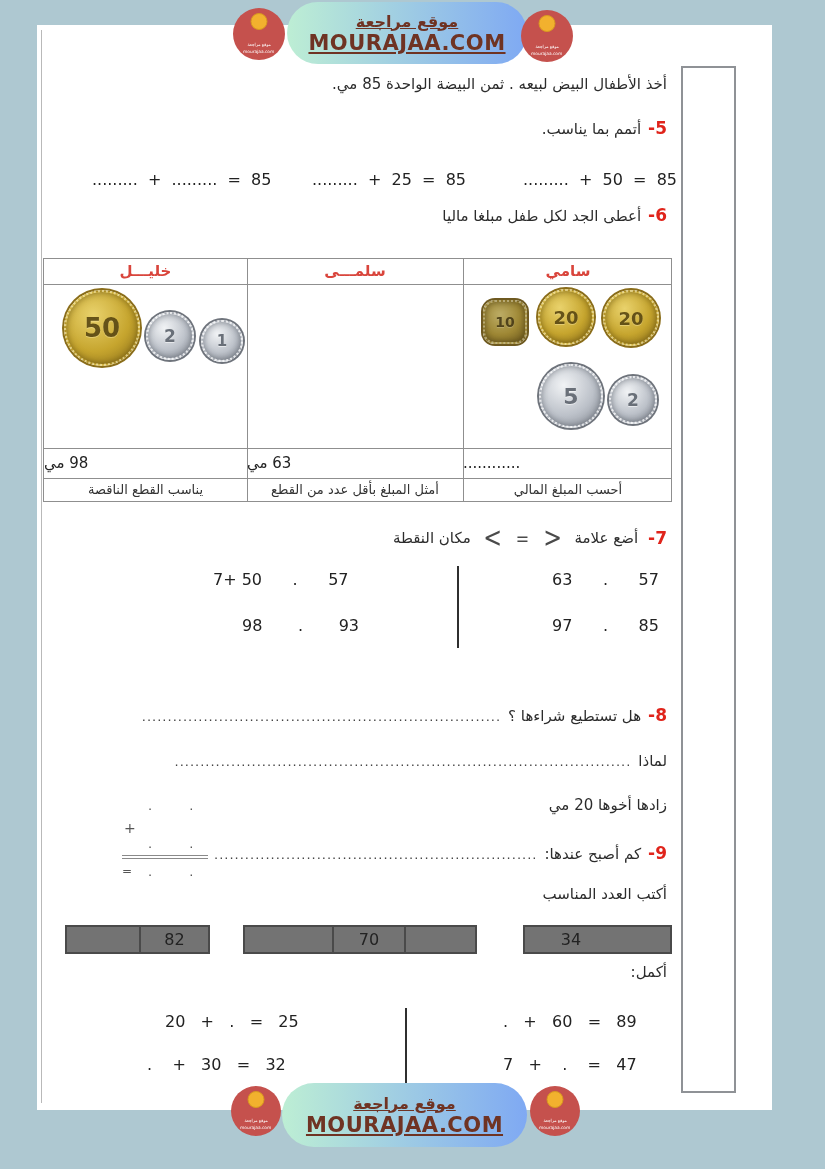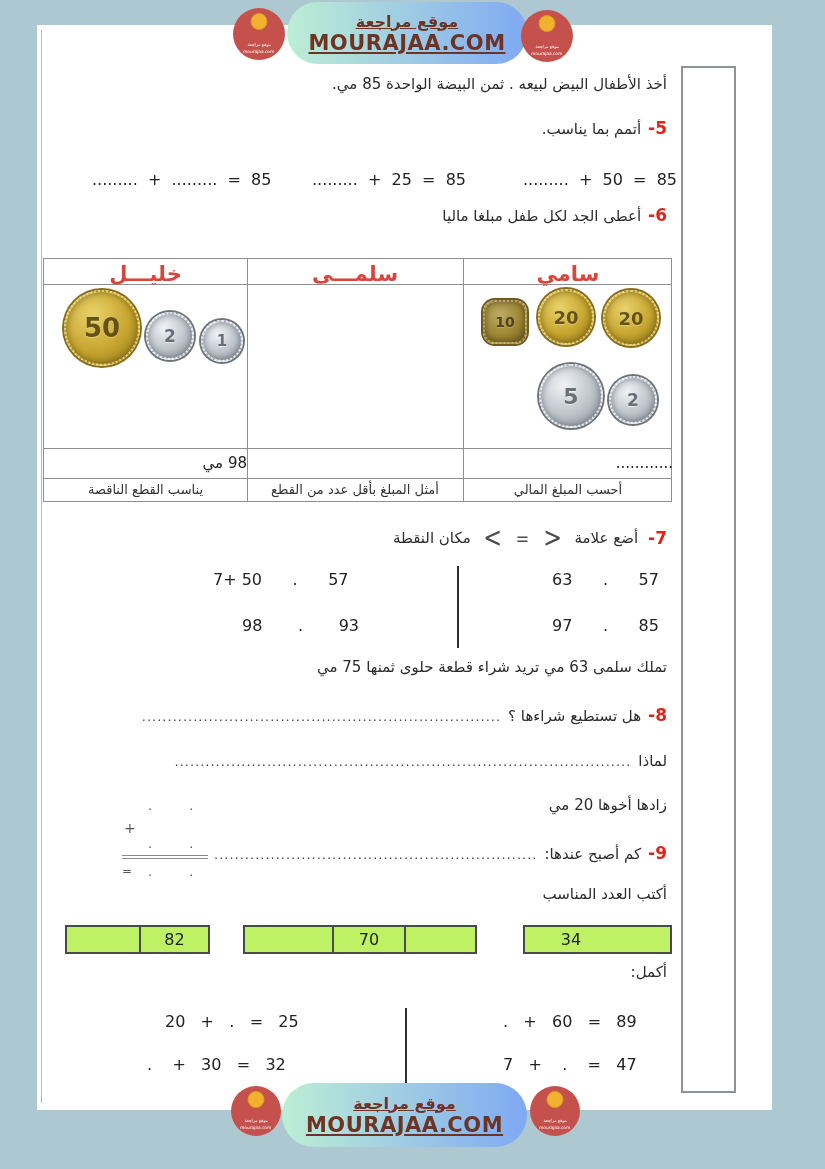--- a/index.html
+++ b/index.html
@@ -35,22 +35,22 @@
   .sym{ direction:ltr; unicode-bidi:isolate; font-size:28px; color:#4a4a4a; line-height:1; transform:scaleX(.8); }
 
   
   .eq{ position:absolute; top:170px; font-size:16px; white-space:pre; direction:ltr; z-index:2;margin-left:17px; }
 
   
   .wtable{ position:absolute; left:43px; top:258px; width:629px; height:244px;
            border:1px solid #8f8f8f; z-index:2; background:#fff; }
   .wtable .vline{ position:absolute; top:0; width:1px; height:100%; background:#8f8f8f; }
   .wtable .hline{ position:absolute; left:0; width:100%; height:1px; background:#8f8f8f; }
-  .th{ position:absolute; top:3px; font-size:21px; font-weight:bold; color:#d9453c; text-align:center; direction:rtl; }
-  .amount{ position:absolute; top:195px; font-size:15px; text-align:right; direction:rtl; }
+  .th{ position:absolute; top:3px; font-size:15px; font-weight:bold; color:#d9453c; text-align:center; direction:rtl; }
+  .amount{ position:absolute; top:195px; font-size:15px; text-align:left; direction:rtl; }
   .task{ position:absolute; top:223px; font-size:13px; text-align:center; direction:rtl; color:#333; }
   .colA{ left:419px; width:210px; } .colB{ left:203px; width:216px; } .colC{ left:0; width:203px; }
 
   
   .coin{ position:absolute; border-radius:50%; display:flex; align-items:center; justify-content:center;
          font-weight:bold; z-index:3; }
   .gold{ background:radial-gradient(circle at 38% 32%,#e9d26c,#c6a52e 55%,#93761c 94%);
          border:2px dotted rgba(250,238,180,.65); box-shadow:0 0 0 2px #8a6d1a, inset 0 0 7px rgba(70,52,6,.55);
          color:rgba(78,60,8,.85); text-shadow:0 1px 0 rgba(255,240,180,.4); }
   .gold.dark{ filter:brightness(.82) saturate(.85); }
@@ -76,21 +76,21 @@
   .addskel .r1{ left:26px; top:0; }
   .addskel .op-plus{ left:2px; top:22px; font-size:14px; }
   .addskel .r2{ left:26px; top:38px; }
   .addskel .rule{ position:absolute; left:0; top:57px; width:86px; height:4px;
                   border-top:1px solid #8a8a8a; border-bottom:1px solid #8a8a8a; }
   .addskel .op-eq{ left:0px; top:66px; font-size:12px; }
   .addskel .r3{ left:26px; top:66px; }
 
   
   .nbox{ position:absolute; top:925px; height:29px; display:flex; border:2px solid #4a4a4a;
-         background:#bef264; z-index:2; }
+         background:#737373; z-index:2; }
   .nbox .cell{ height:100%; line-height:26px; text-align:center; font-size:16px; border-left:2px solid #4a4a4a; direction:ltr; }
   .nbox .cell:first-child{ border-left:none; }
 </style>
 </head>
 <body>
 
 <div class="canvas">
 
   <div class="page"></div>
   <div class="page-edge"></div>
@@ -142,20 +142,21 @@
     <div class="coin gold c-k50">50</div>
     <div class="coin silver c-k2">2</div>
     <div class="coin silver c-k1">1</div>
     <div class="coin gold dark c-s10">10</div>
     <div class="coin gold c-s20a">20</div>
     <div class="coin gold c-s20b">20</div>
     <div class="coin silver c-s5">5</div>
     <div class="coin silver c-s2">2</div>
 
     <div class="amount colA">............</div>
+    <div class="amount colB">63 مي</div>
     <div class="amount colC">98 مي</div>
 
     <div class="task colA">أحسب المبلغ المالي</div>
     <div class="task colB">أمثل المبلغ بأقل عدد من القطع</div>
     <div class="task colC">يناسب القطع الناقصة</div>
   </div>
 
   <div class="line" style="right:158px; top:518px; align-items:center; height:40px; gap:10px;">
     <span class="qnum">7-</span>
     <span>أضع علامة</span>
@@ -164,23 +165,20 @@
     <span class="sym">&lt;</span>
     <span>مكان النقطة</span>
   </div>
 
   <div class="cmp" style="left:213px; top:570px;">7+ 50      .      57</div>
   <div class="cmp" style="left:242px; top:616px;">98       .       93</div>
   <div class="cmp" style="left:552px; top:570px;">63      .      57</div>
   <div class="cmp" style="left:552px; top:616px;">97      .      85</div>
   <div class="vdiv" style="left:457px; top:566px; height:82px;"></div>
 
-  <div class="line" style="right:158px; top:658px;">
-    <span>تملك سلمى 63 مي  تريد شراء قطعة حلوى  ثمنها 75 مي</span>
-  </div>
   <div class="line" style="right:158px; top:705px;">
     <span class="qnum">8-</span>
     <span>هل تستطيع شراءها ؟</span>
     <span class="dots">......................................................................</span>
   </div>
   <div class="line" style="right:158px; top:752px;">
     <span>لماذا</span>
     <span class="dots">.........................................................................................</span>
   </div>
 

